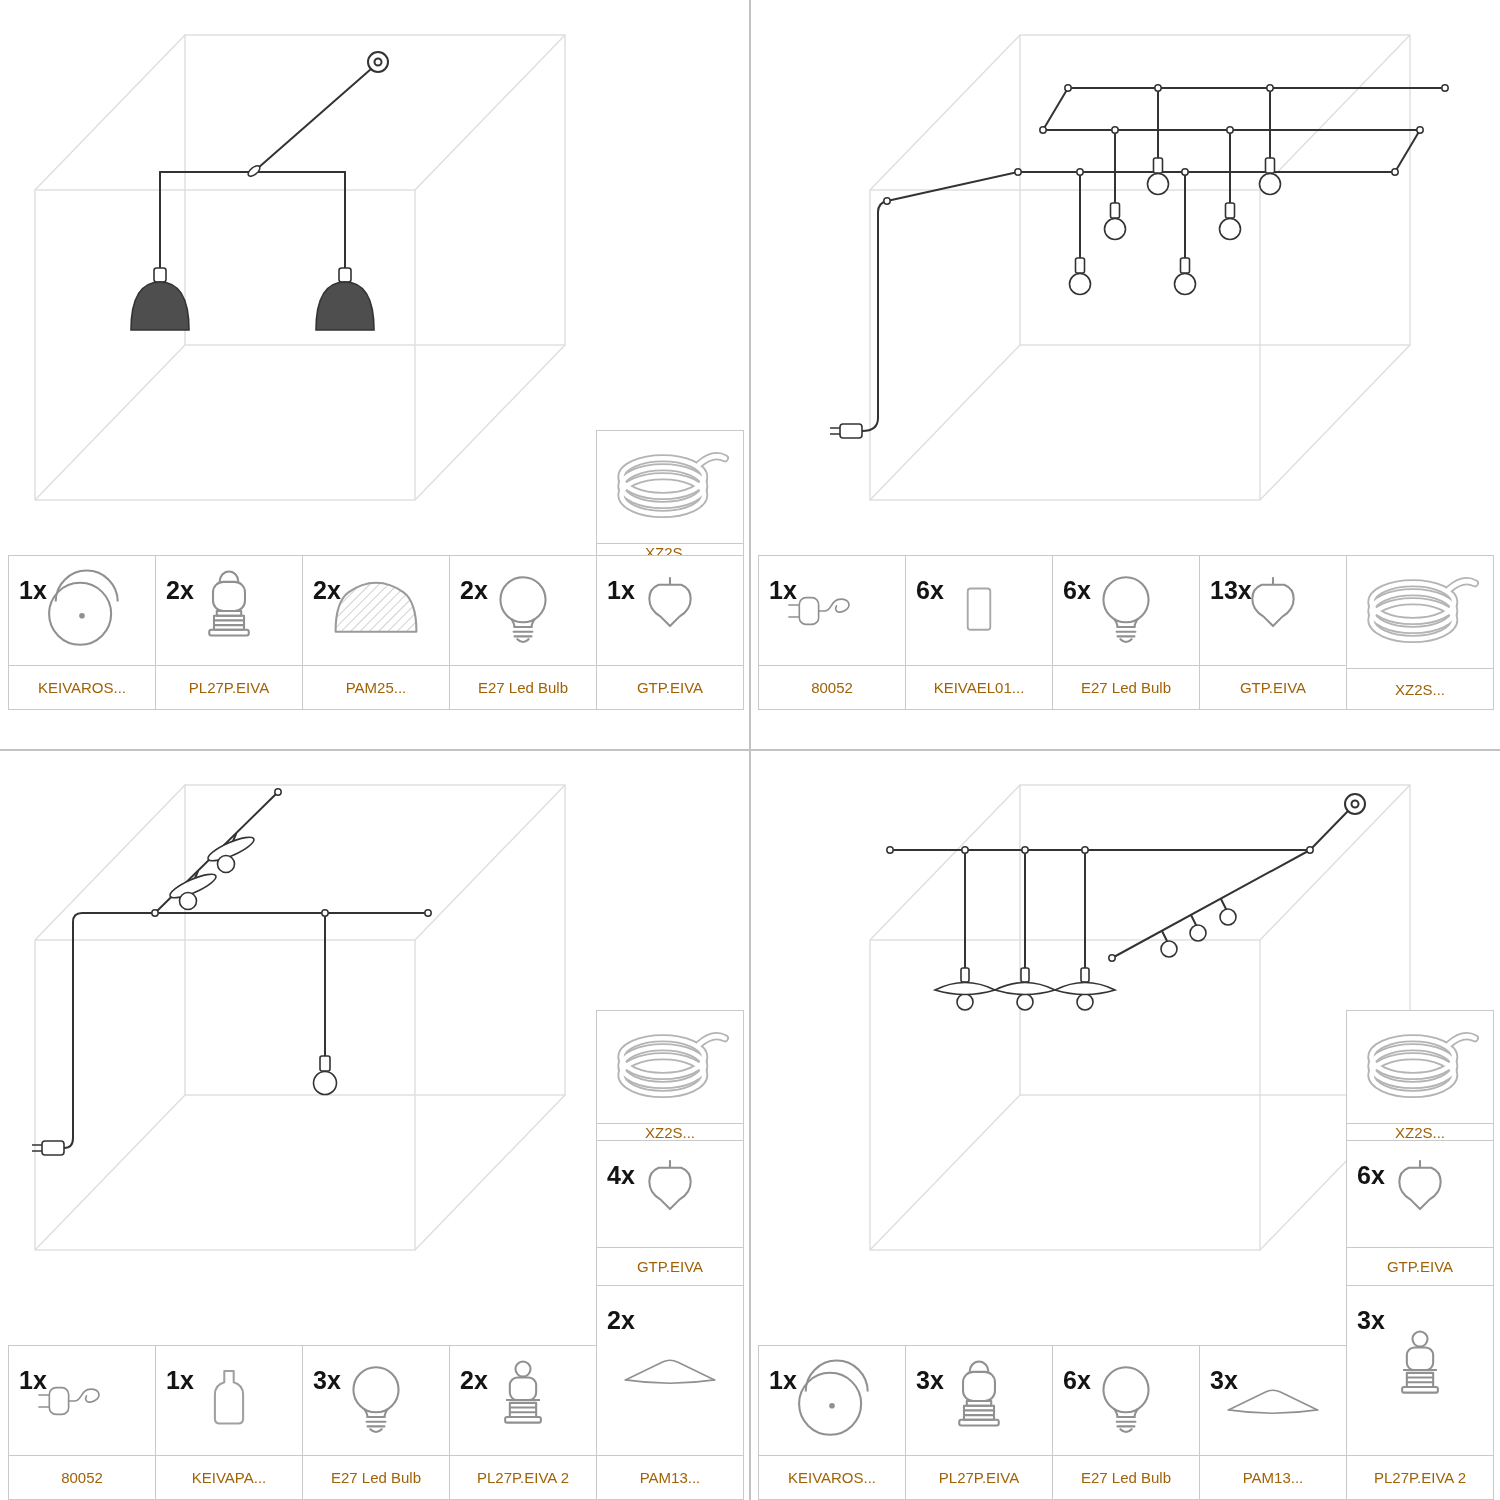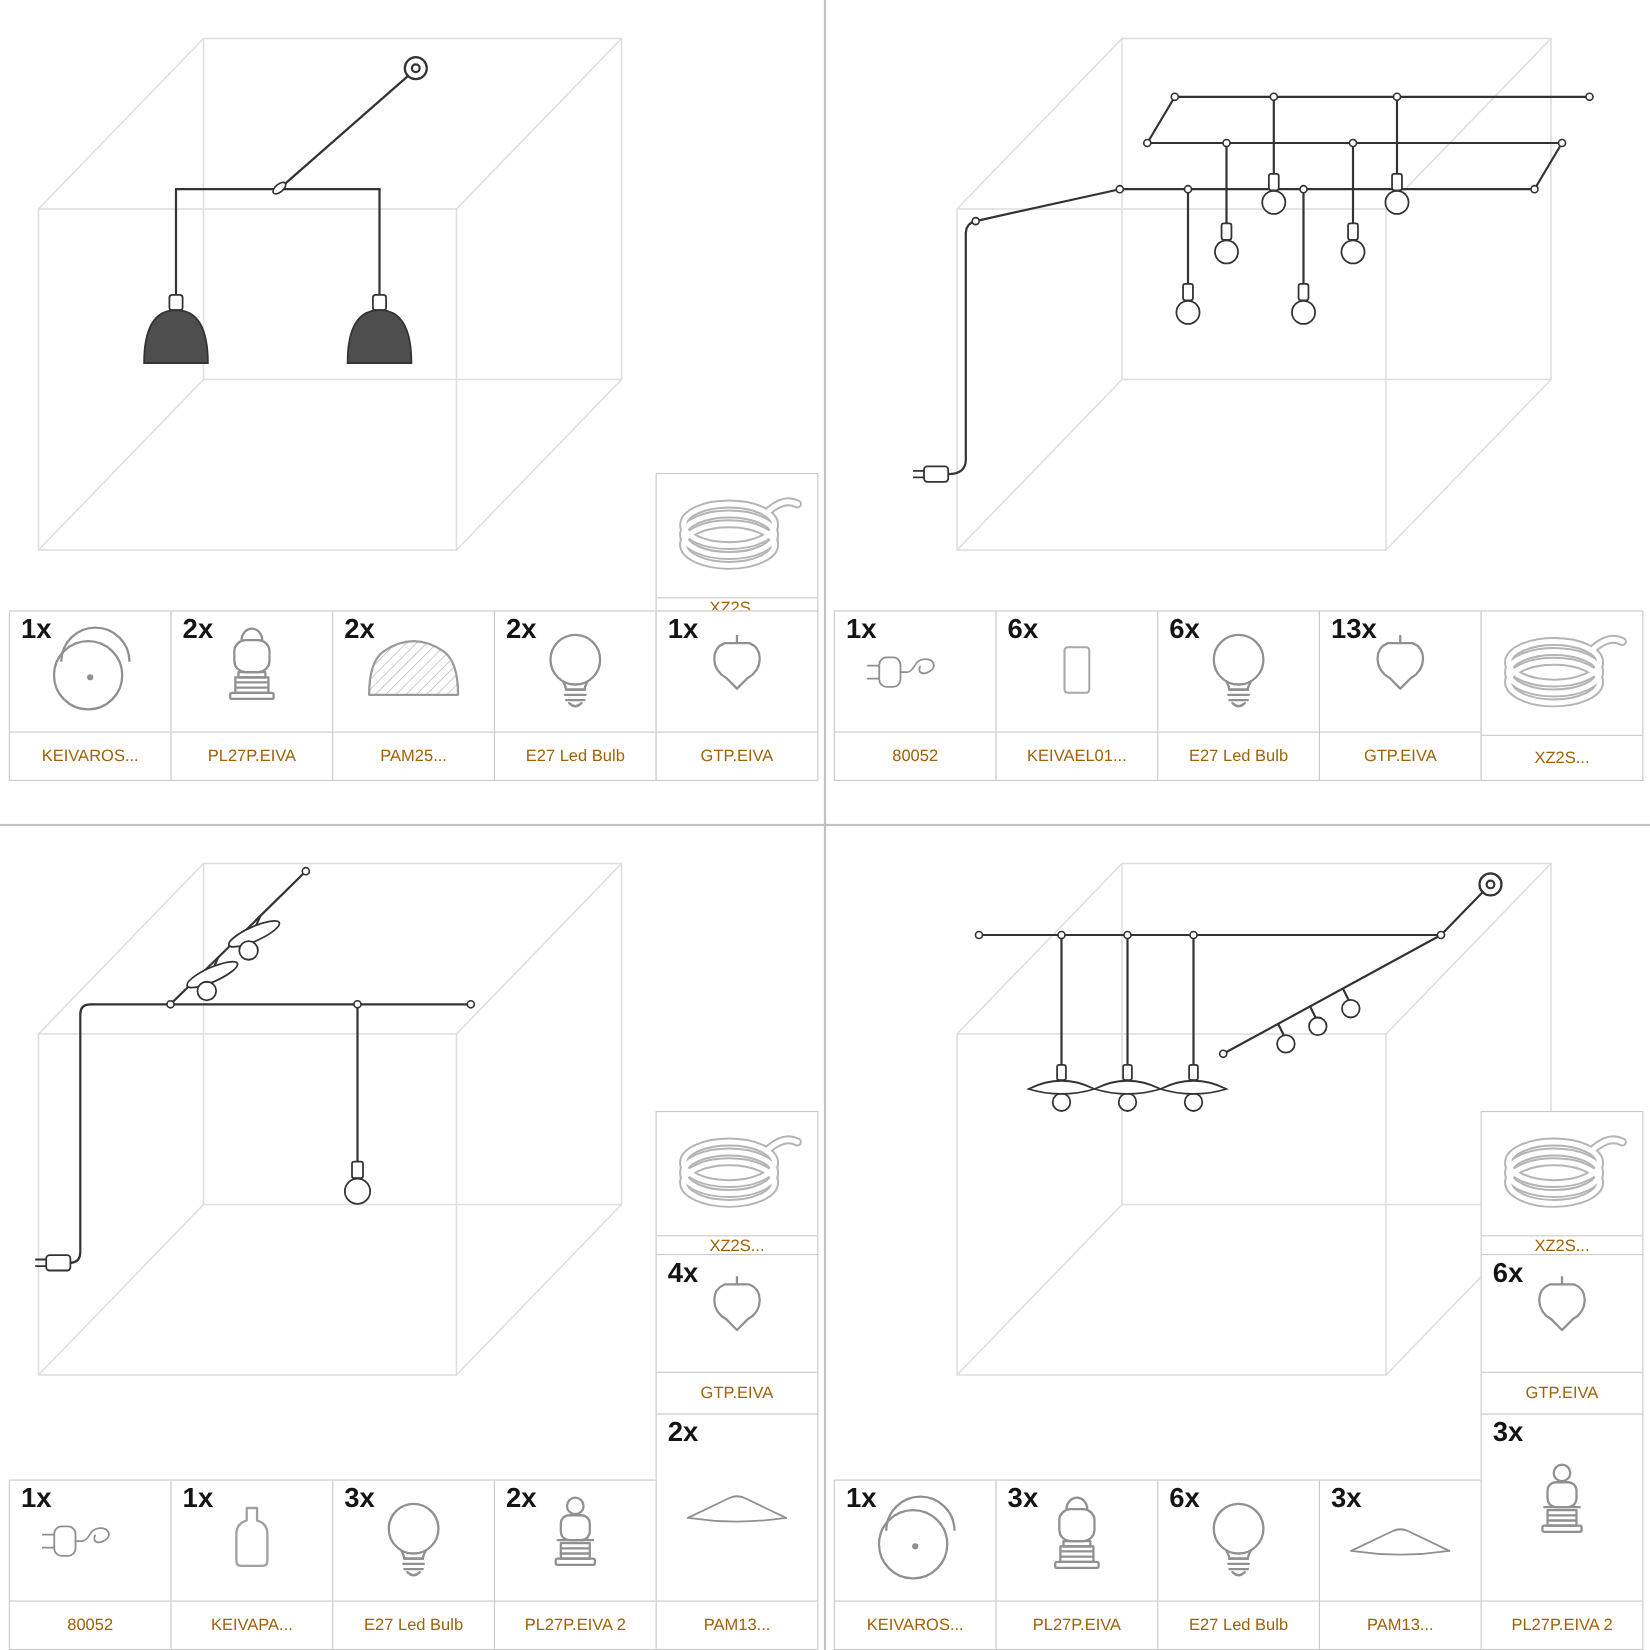--- a/index.html
+++ b/index.html
@@ -14,21 +14,21 @@
   .q3 { left:0; top:750px; } .q4 { left:750px; top:750px; }
 
   .diagram { position:absolute; left:0; top:0; width:750px; height:750px; }
 
   .row { position:absolute; display:flex; }
   .cell { background:#fff; border:1px solid #c9c9c9; display:flex; flex-direction:column; position:relative; }
   .row .cell { width:148px; }
   .row .cell + .cell { margin-left:-1px; }
   .cell.abs { position:absolute; }
 
-  .qty { position:absolute; top:2px; left:10px; font-size:25px; font-weight:bold; color:#141414; }
+  .qty { position:absolute; top:20px; left:10px; font-size:25px; font-weight:bold; color:#141414; }
   .icon { flex:1; display:flex; align-items:center; justify-content:center; padding:6px; }
   .icon svg { width:104px; height:94px; }
   .icon-lg svg { width:126px; height:100px; }
   .label { height:44px; border-top:1px solid #c9c9c9; display:flex; align-items:center; justify-content:center;
            font-size:15px; color:#a16207; text-align:center; padding:0 4px; }
 </style>
 </head>
 <body>
 
 <svg width="0" height="0" style="position:absolute" aria-hidden="true">

